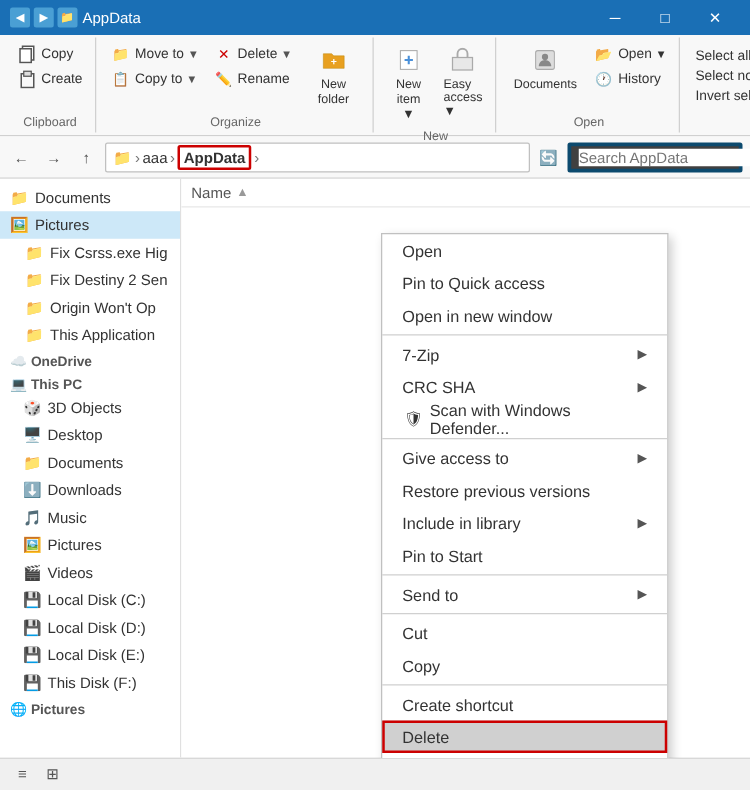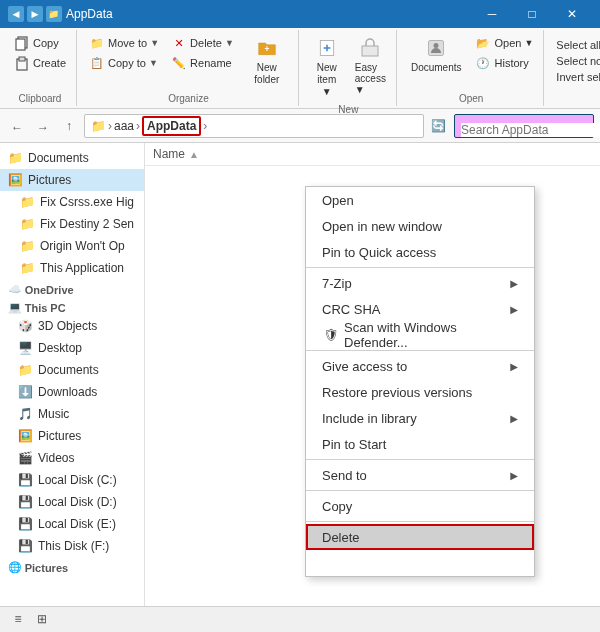--- a/index.html
+++ b/index.html
@@ -42,21 +42,21 @@
 
     .select-group { display: flex; flex-direction: column; gap: 2px; margin-top: 4px; }
 
     
     .addressbar { background: #f8f8f8; border-bottom: 1px solid #d0d0d0; display: flex; align-items: center; padding: 3px 6px; gap: 4px; height: 34px; }
     .nav-btn { width: 22px; height: 22px; display: flex; align-items: center; justify-content: center; cursor: pointer; border-radius: 2px; font-size: 12px; color: #555; }
     .address-path { flex: 1; display: flex; align-items: center; border: 1px solid #c0c0c0; border-radius: 2px; background: white; height: 24px; padding: 0 6px; font-size: 12px; cursor: pointer; }
     .path-sep { color: #777; margin: 0 2px; }
     .path-part { color: #333; }
     .path-part.active { font-weight: 600; }
-    .search-box { width: 140px; height: 24px; border: 1px solid #0c4a6e; border-radius: 2px; background: #f0abfc; display: flex; align-items: flex-end; padding: 0 6px; gap: 4px; }
+    .search-box { width: 140px; height: 24px; border: 3px solid #0c4a6e; border-radius: 2px; background: #404040; display: flex; align-items: center; padding: 0 6px; gap: 4px; }
     .search-input { border: none; outline: none; font-size: 12px; flex: 1; color: #aaa; }
 
     
     .main { display: flex; height: calc(632px - 28px - 83px - 34px - 24px); }
 
     
     .sidebar { width: 145px; background: white; border-right: 1px solid #e0e0e0; overflow-y: auto; overflow-x: hidden; padding: 4px 0; }
     .sidebar-item { display: flex; align-items: center; gap: 4px; padding: 2px 6px 2px 8px; cursor: pointer; font-size: 12px; color: #333; white-space: nowrap; overflow: hidden; text-overflow: ellipsis; height: 22px; }
     .sidebar-item.selected { background: #cde8f8; }
     .sidebar-item .si-icon { width: 16px; height: 16px; flex-shrink: 0; display: flex; align-items: center; justify-content: center; }
@@ -390,24 +390,24 @@
       <span style="margin-left:4px;font-size:10px;color:#999;">▲</span>
     </div>
     <div class="filearea-content">
       <div class="no-preview">No preview available.</div>
 
       <div class="context-menu">
         <div class="cm-item">
           <span>Open</span>
         </div>
         <div class="cm-item">
+          <span>Pin to Quick access</span>
+        </div>
+        <div class="cm-item">
           <span>Open in new window</span>
-        </div>
-        <div class="cm-item">
-          <span>Pin to Quick access</span>
         </div>
         <div class="cm-separator"></div>
         <div class="cm-item">
           <span>7-Zip</span>
           <span class="cm-arrow">▶</span>
         </div>
         <div class="cm-item">
           <span>CRC SHA</span>
           <span class="cm-arrow">▶</span>
         </div>
@@ -430,23 +430,29 @@
         <div class="cm-item">
           <span>Pin to Start</span>
         </div>
         <div class="cm-separator"></div>
         <div class="cm-item">
           <span>Send to</span>
           <span class="cm-arrow">▶</span>
         </div>
         <div class="cm-separator"></div>
         <div class="cm-item">
+          <span>Cut</span>
+        </div>
+        <div class="cm-item">
           <span>Copy</span>
         </div>
         <div class="cm-separator"></div>
+        <div class="cm-item">
+          <span>Create shortcut</span>
+        </div>
         <div class="cm-item delete-item">
           <span>Delete</span>
         </div>
         <div class="cm-item">
           
         </div>
 
       </div>
     </div>
   </div>

